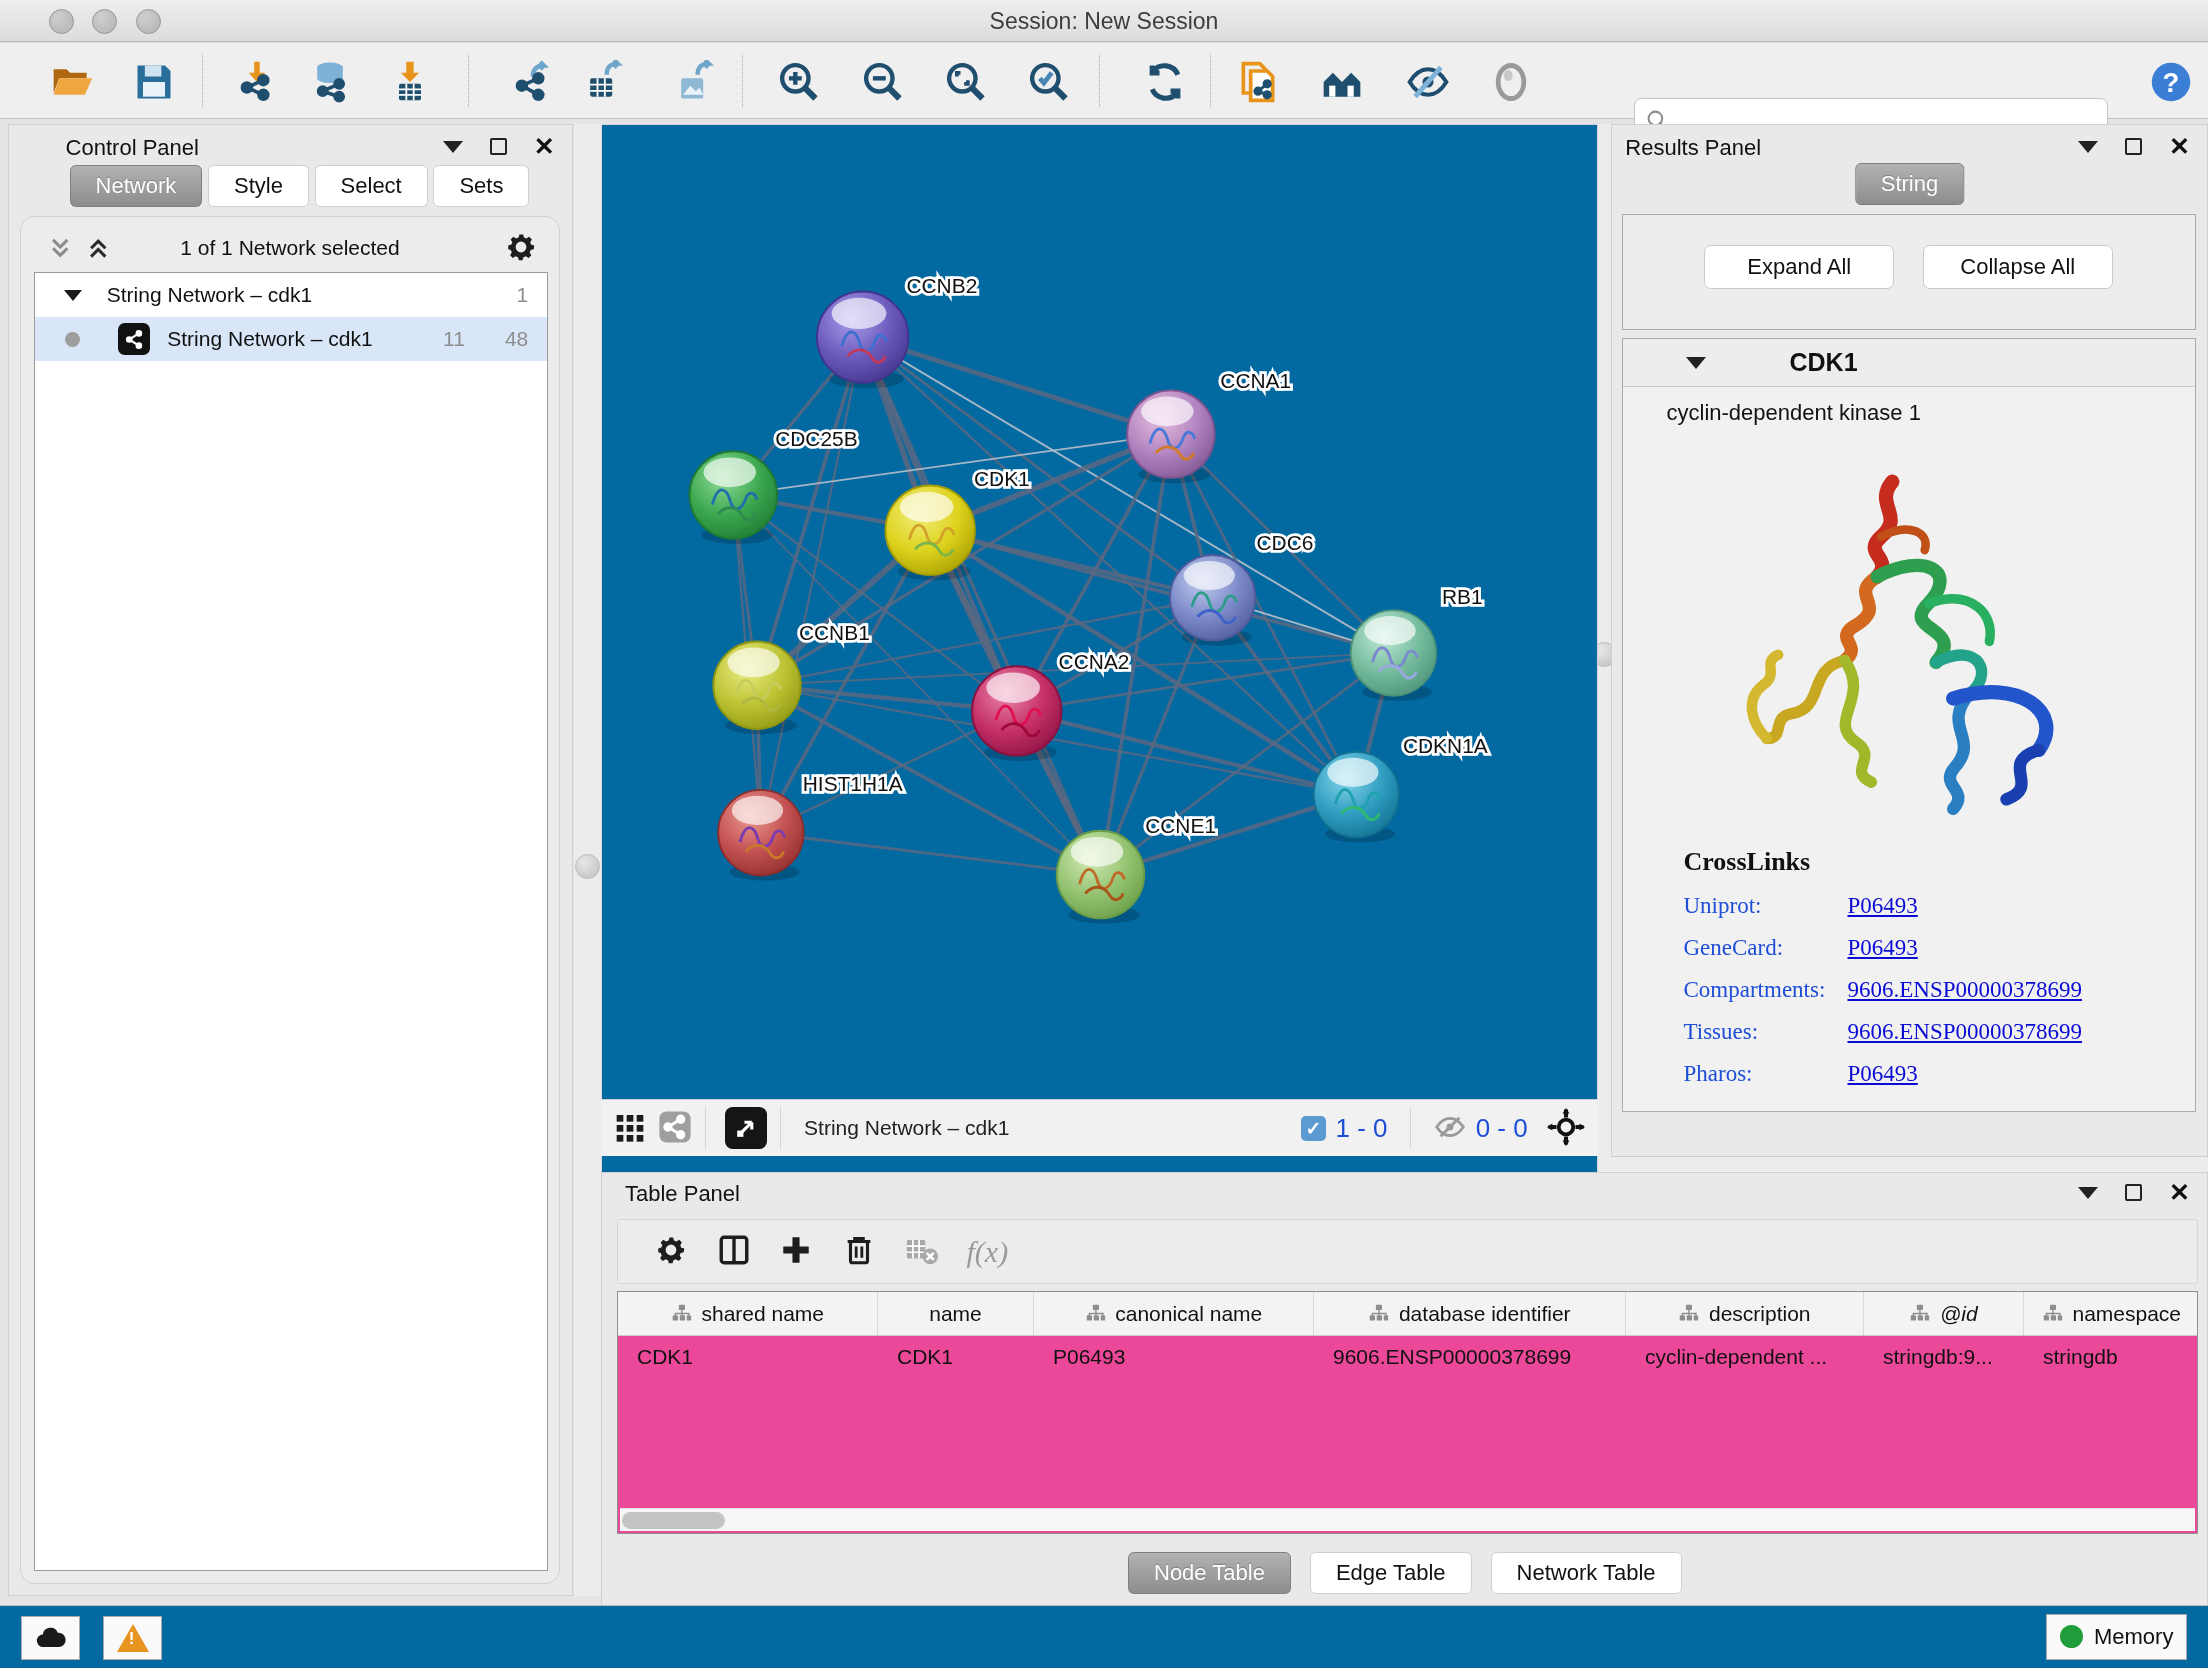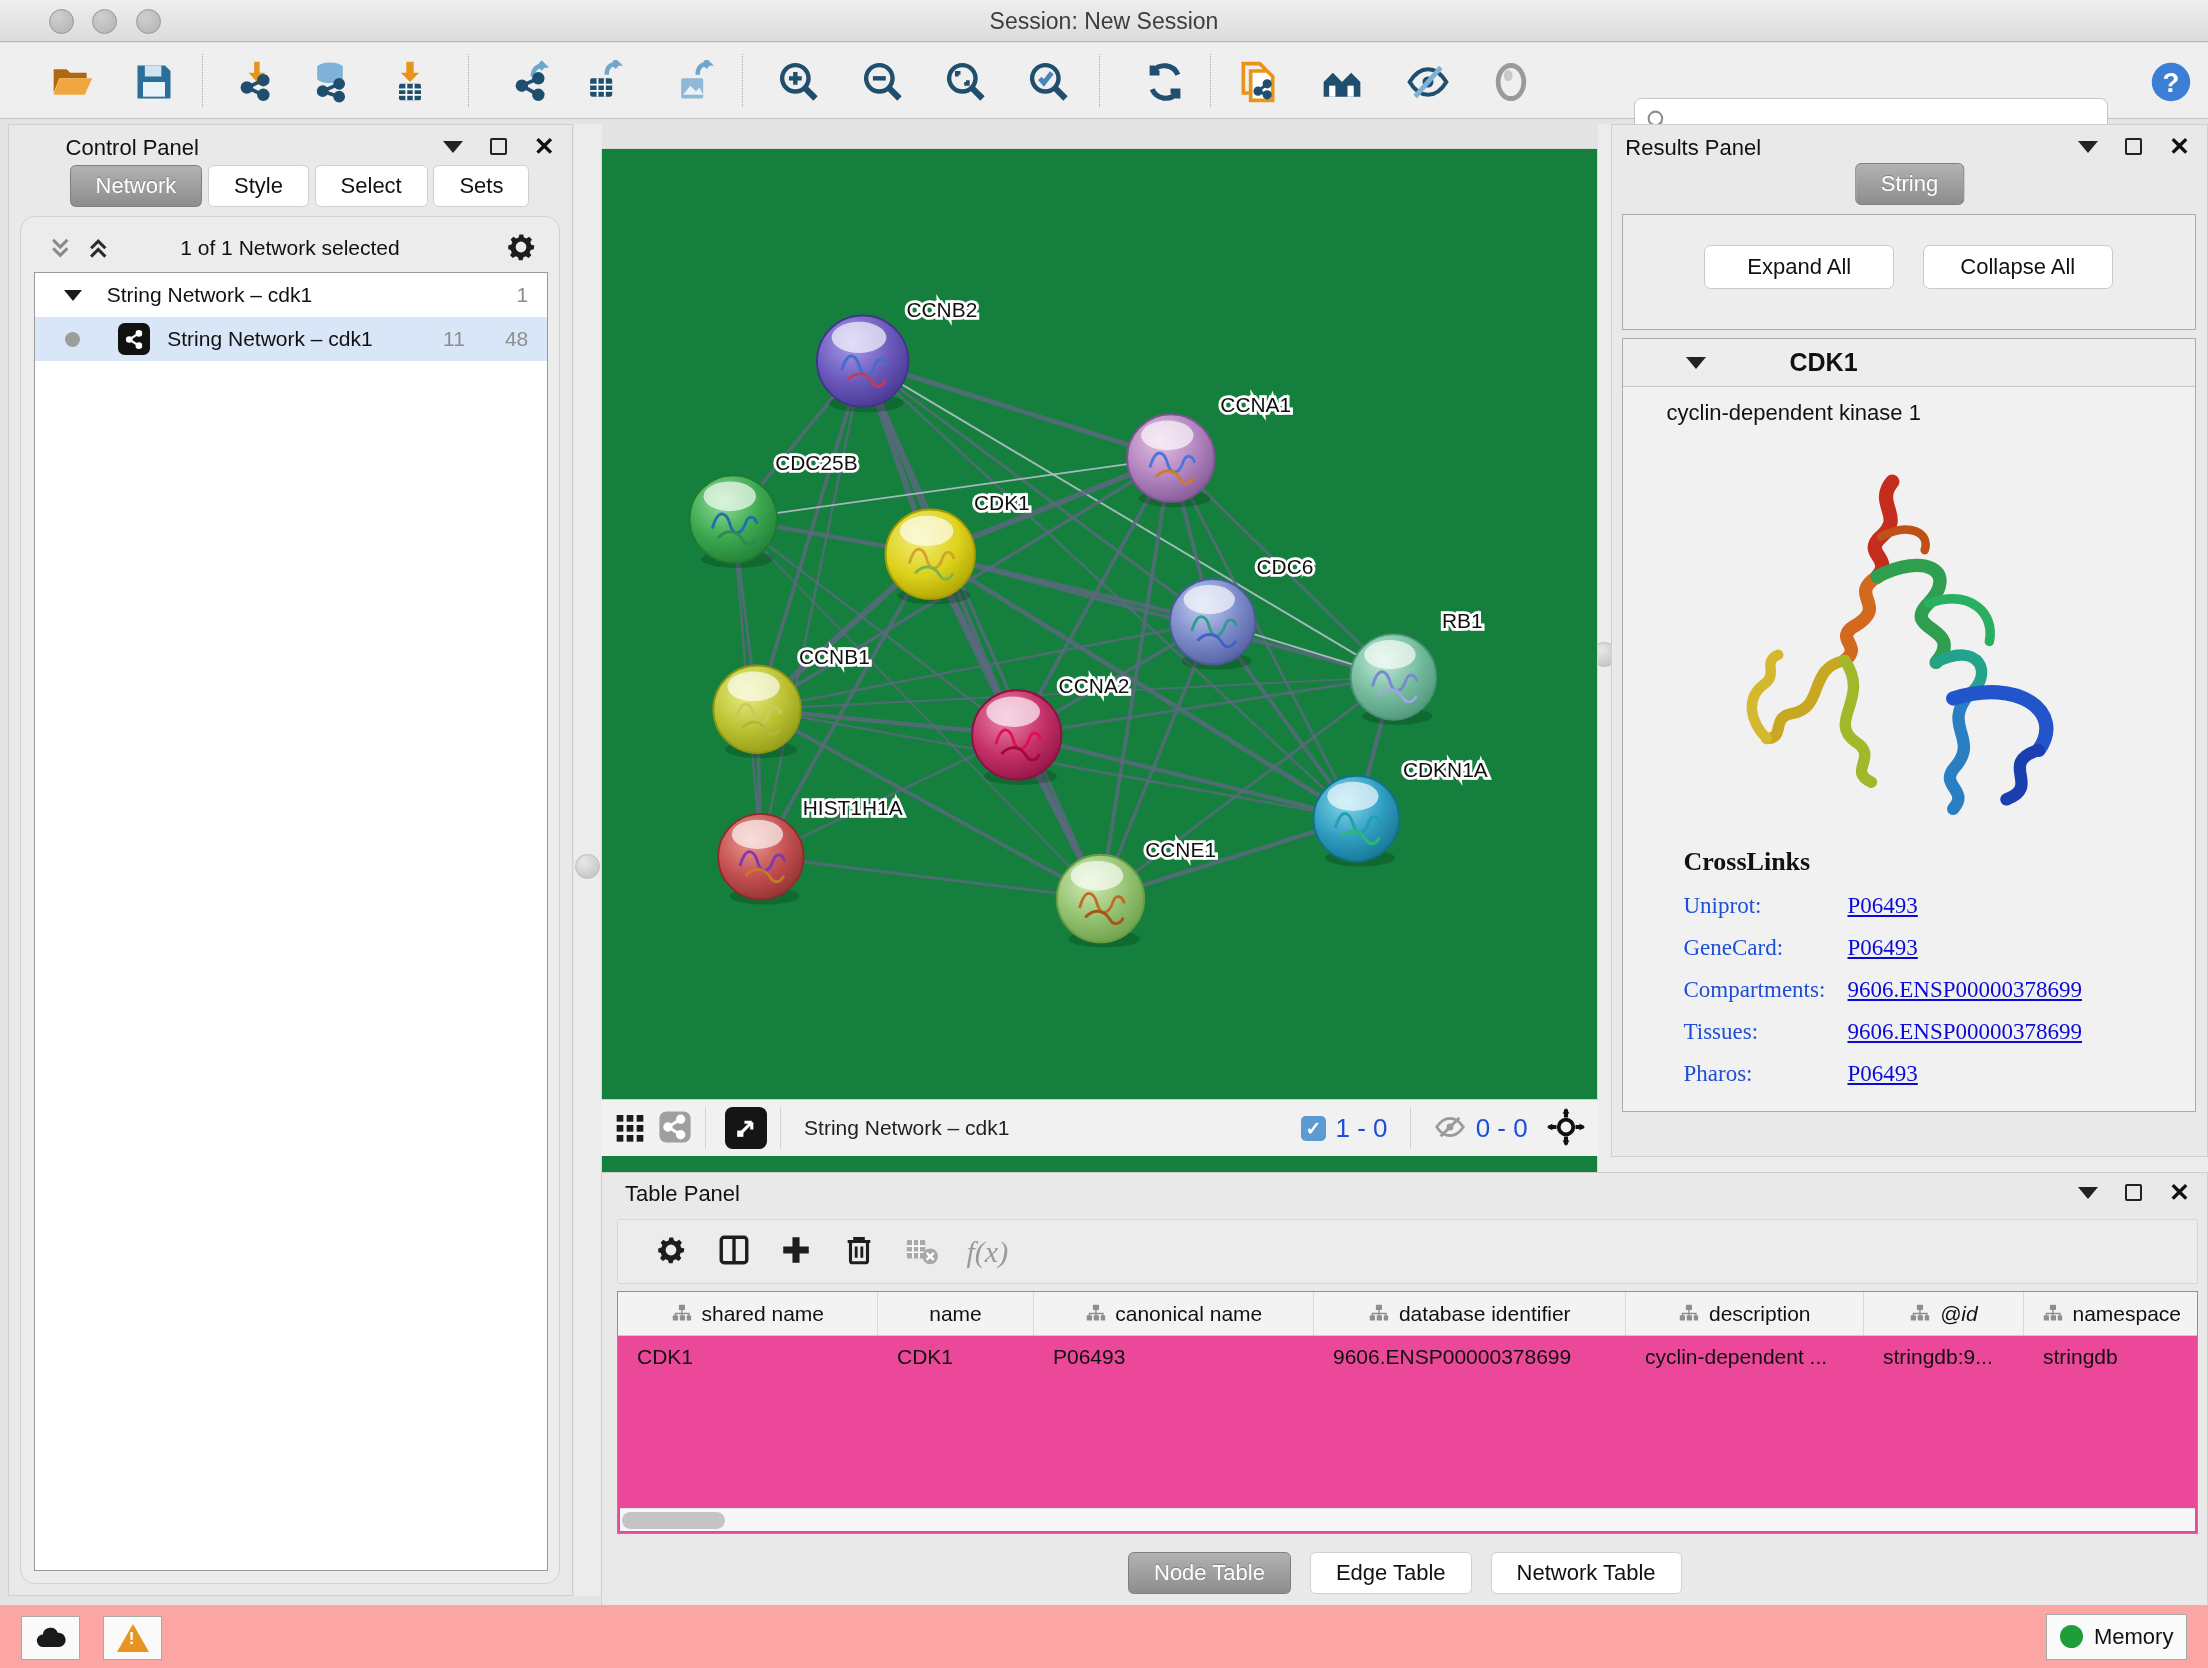--- a/index.html
+++ b/index.html
@@ -69,21 +69,21 @@
 
   
   .vsplit-l { position:absolute; left:574px; top:124px; width:27.6px; height:1472px; background:#ececec; }
   .vsplit-r { position:absolute; left:1598px; top:124px; width:13.3px; height:1033px; background:#ececec; }
   .hsplit { position:absolute; left:601px; top:1157px; width:1607px; height:15px; background:#ececec; }
   .grip { position:absolute; width:25px; height:25px; border-radius:50%;
     background:radial-gradient(circle at 35% 30%, #e8e8e8, #bdbdbd); border:1px solid #bdbdbd; }
 
   
   .network-view { position:absolute; left:601px; top:124px; width:997px; height:1092px;
-    background:#15803d; border:1px solid #d6d6d6;margin-top:24px; }
+    background:#0369a1; border:1px solid #d6d6d6; }
   .net-label { font-size:22px; fill:#111; paint-order:stroke; stroke:#ffffff; stroke-width:6px; }
 
   .navbar { position:absolute; left:601px; top:1099px; width:997px; height:57px;
     background:#f1f1f1; border-top:1px solid #cfcfcf; display:flex; align-items:center; }
   .nav-sep { width:1px; height:42px; background:#d4d4d4; margin:0 13.3px; }
   .nav-name { font-size:21px; color:#222; margin-left:9.5px; }
   .nav-right { margin-left:auto; display:flex; align-items:center; gap:9.5px; padding-right:13.3px; }
   .nav-count { font-size:26px; color:#1d4ed8; }
   .checkbox { width:25px; height:25px; background:#5c9bd1; border-radius:4.8px; color:#fff;
     font-size:19px; font-weight:bold; display:flex; align-items:center; justify-content:center; }
@@ -131,21 +131,21 @@
   .trow { display:flex; height:42px; align-items:center; }
   .td { font-size:21px; padding-left:19px; flex:none; overflow:hidden; white-space:nowrap; }
   .hscroll { position:absolute; left:1.9px; bottom:1.9px; width:1575px; height:23px; background:#f6f6f6;
     border-top:1px solid #e0e0e0; }
   .hthumb { position:absolute; left:1.9px; top:2.9px; width:103px; height:17px; background:#c4c4c4;
     border-radius:8.6px; }
   .tp-tabs { position:absolute; left:526px; top:379px; display:flex; gap:19px; }
 
   
   .statusbar { position:absolute; left:0; top:1605px; width:2208px; height:63px;
-    background:#fca5a5; border-top:1px solid #bfbfbf; }
+    background:#0369a1; border-top:1px solid #bfbfbf; }
   .sb-btn { position:absolute; top:9.5px; width:59px; height:44px; background:#fafafa;
     border:1px solid #a9a9a9; display:flex; align-items:center; justify-content:center; }
   .warn-tri { width:0; height:0; border-left:16px solid transparent; border-right:16px solid transparent;
     border-bottom:28.5px solid #e89420; position:relative; }
   .warn-tri:after { content:"!"; position:absolute; left:-3.8px; top:5.7px; color:#fff;
     font-weight:bold; font-size:17px; }
   .memory-btn { position:absolute; right:21px; top:7.6px; width:141px; height:46px; background:#fafafa;
     border:1px solid #a9a9a9; display:flex; align-items:center; justify-content:center; gap:11.4px;
     font-size:22px; }
   .memdot { width:23px; height:23px; border-radius:50%; background:#1f9d3a; }

